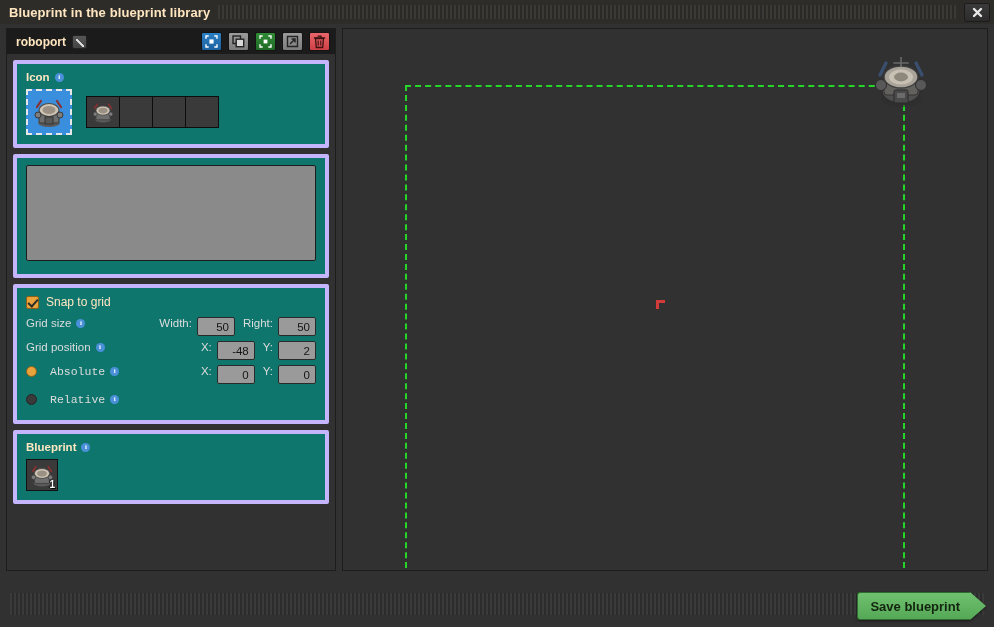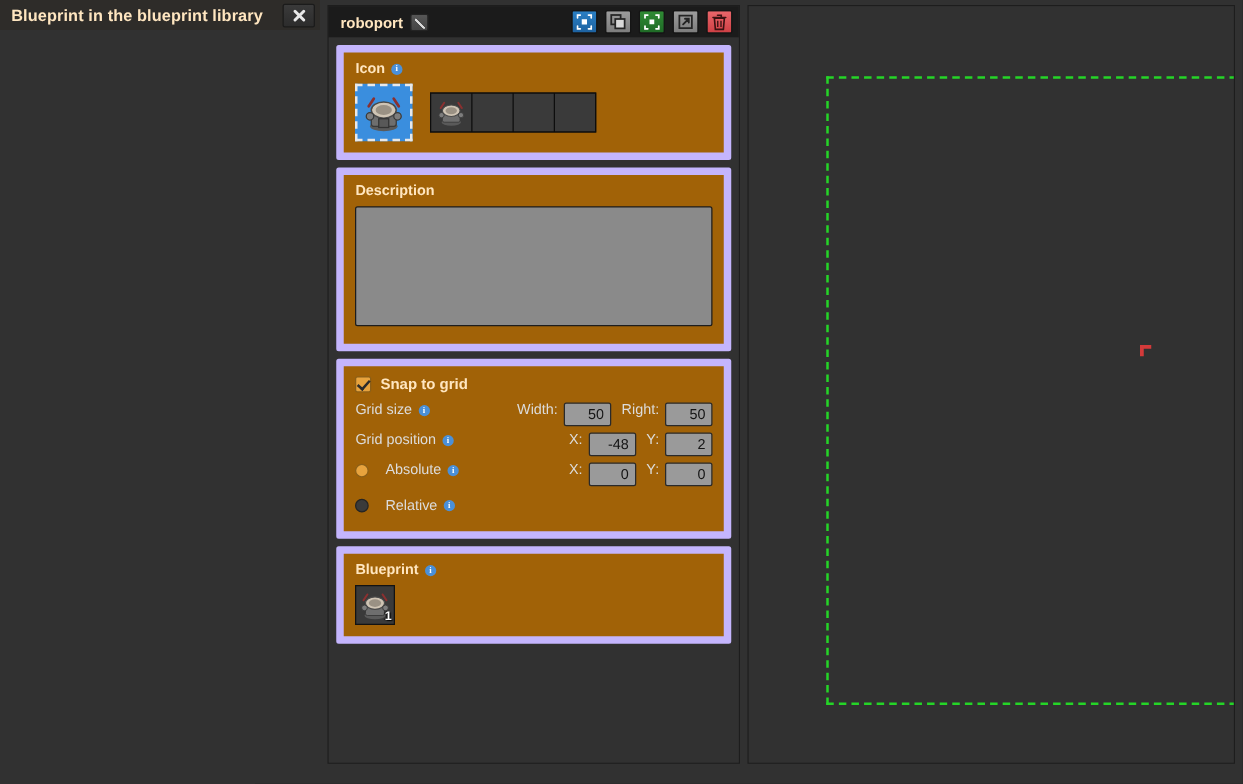--- a/index.html
+++ b/index.html
@@ -9,21 +9,21 @@
     font-family: "Liberation Sans", sans-serif;
     overflow: hidden;
     -webkit-font-smoothing: antialiased;
   }
 
   
   #window {
     position: relative;
     width: 994px; height: 627px;
     background: #313131;
-    display: flex; flex-direction: row;
+    display: flex; flex-direction: column;
   }
 
   
   #titlebar {
     height: 24px;
     background: #2e2c29;
     display: flex; align-items: center;
     padding: 0 4px 0 9px;
     flex: 0 0 24px;
   }
@@ -127,22 +127,22 @@
   #left-content {
     flex: 1 1 auto;
     overflow: hidden;
     padding: 6px 6px 6px 6px;
     display: flex; flex-direction: column;
     gap: 6px;
     background: #313131;
   }
 
   .group {
-    background: #a16207;
-    border: 6px solid #c4b5fd;
+    background: #0f766e;
+    border: 4px solid #c4b5fd;
     border-radius: 2px;
     padding: 7px 9px 9px 9px;
   }
   .group-label {
     color: #ffe6c0;
     font-size: 11.5px; font-weight: bold;
     display: flex; align-items: center; gap: 5px;
     margin-bottom: 6px;
   }
   .info-dot {
@@ -215,21 +215,21 @@
   .checkbox::after {
     content: "";
     position: absolute;
     left: 3px; top: 0px;
     width: 4px; height: 8px;
     border: solid #2b2b2b;
     border-width: 0 2px 2px 0;
     transform: rotate(42deg);
   }
   .check-label {
-    color: #ffe6c0; font-size: 12px; font-weight: bold;
+    color: #ffe6c0; font-size: 12px; font-weight: normal;
   }
 
   .field-row {
     display: flex; align-items: flex-start;
     height: 21px;
     margin-bottom: 3px;
   }
   .field-name {
     color: #dcdcdc; font-size: 11.5px;
     display: flex; align-items: center; gap: 5px;
@@ -266,21 +266,21 @@
     background: #3a3a3a;
     border: 1px solid #242424;
     margin-right: 8px;
     display: flex; align-items: center; justify-content: center;
     cursor: pointer;
     flex: 0 0 auto;
   }
   .radio.on { background: #e8a33d; border-color: #8c5f17; }
   .radio-label {
     color: #dcdcdc; font-size: 11.5px;
-    display: flex; align-items: center; gap: 5px;
+    display: flex; align-items: center; gap: 5px; font-family: Liberation Mono, monospace;
   }
 
   
   .comp-slot {
     width: 32px; height: 32px;
     background: #3a3a3a;
     border: 1px solid #121212;
     position: relative;
     display: flex; align-items: center; justify-content: center;
     cursor: pointer;
@@ -474,23 +474,20 @@
                 </svg>
               </div>
               <div class="icon-slot"></div>
               <div class="icon-slot"></div>
               <div class="icon-slot"></div>
             </div>
           </div>
         </div>
 
         <div class="group">
-          <div class="group-label">
-            <span>Description</span>
-          </div>
           <textarea id="description-area" placeholder="" style=""></textarea>
         </div>
 
         <div class="group" id="snap-group">
           <div class="check-row">
             <span class="checkbox"></span>
             <span class="check-label">Snap to grid</span>
           </div>
 
           <div class="field-row">
@@ -586,14 +583,21 @@
             <circle cx="51" cy="32" r="5.5" fill="#585858" stroke="#2e2e2e" stroke-width="1"></circle>
             <rect x="24" y="37" width="14" height="13" rx="1.5" fill="#4a4a4a" stroke="#2b2b2b"></rect>
             <rect x="27" y="40" width="8" height="5" fill="#6b6b6b"></rect>
           </svg>
         </div>
       </div>
     </div>
 
   </div>
 
+  <div id="footer">
+    <div id="footer-grip"></div>
+    <div id="save-wrap">
+      <div id="save-button">Save blueprint</div>
+      <div id="save-arrow"></div>
+    </div>
+  </div>
 
 </div>
 
 </body></html>

